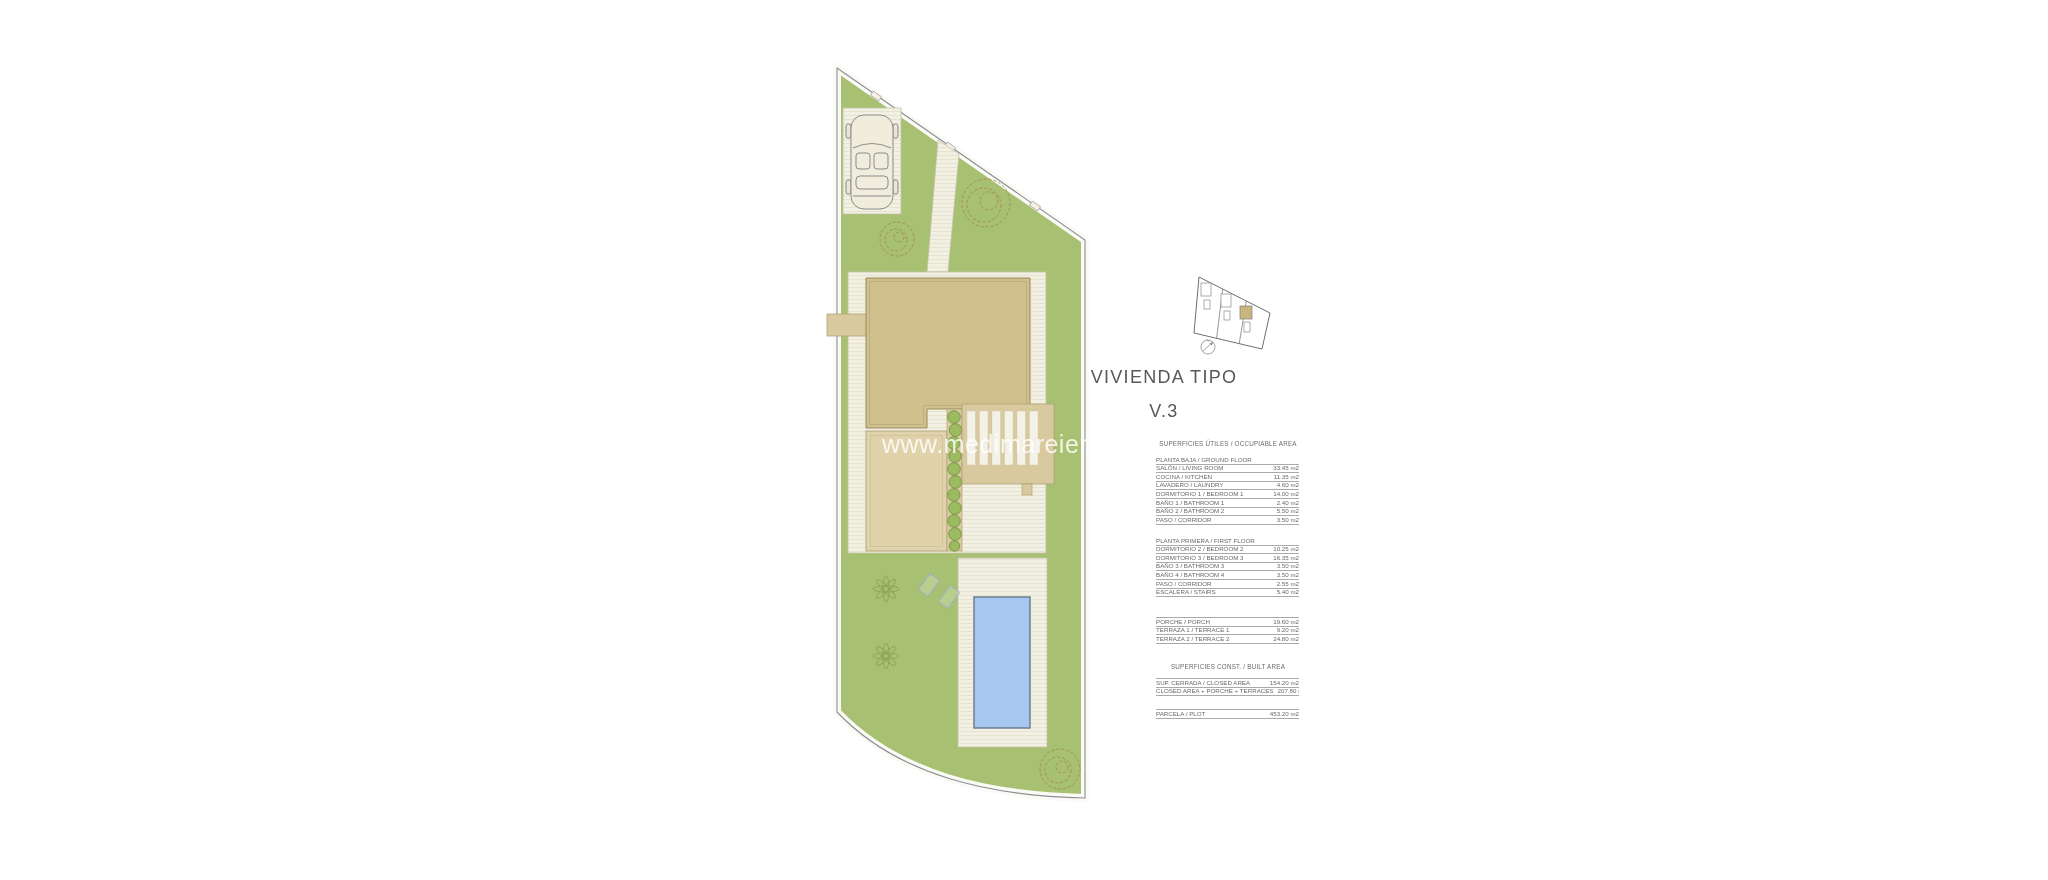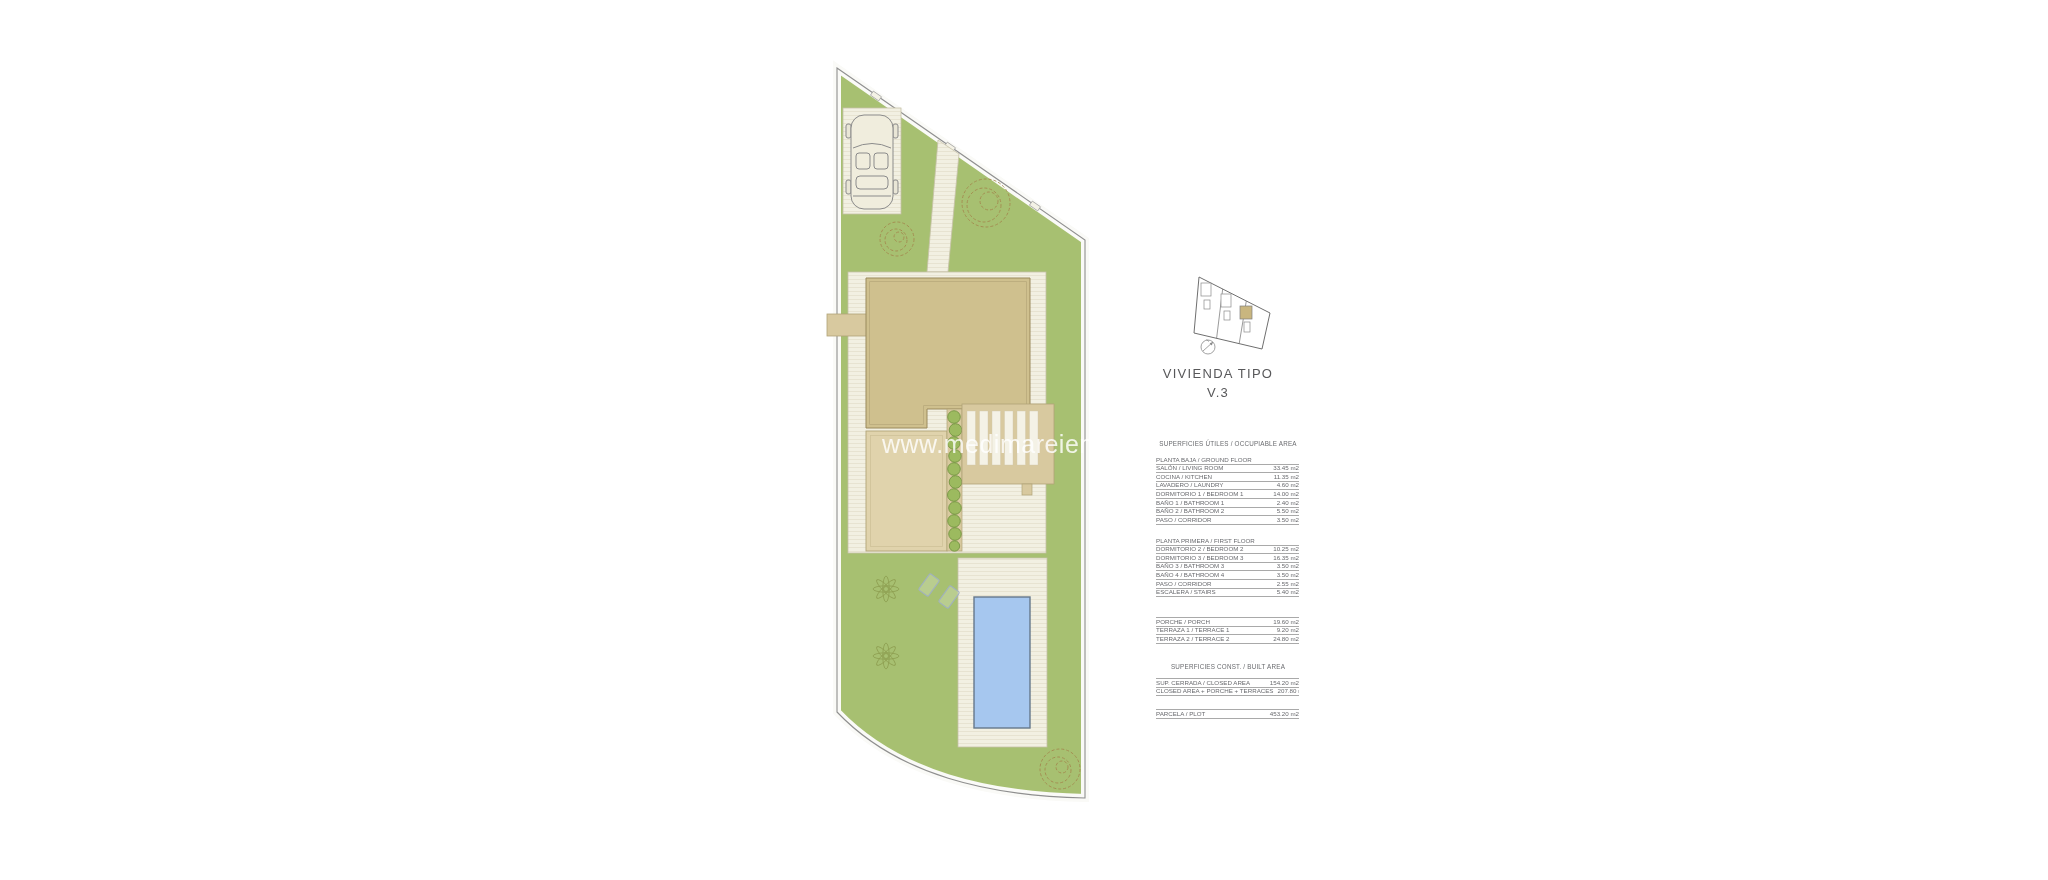--- a/index.html
+++ b/index.html
@@ -9,23 +9,23 @@
   .plan-wrap{position:absolute;left:826px;top:58px;width:263px;height:754px;overflow:hidden;}
   .plan-wrap svg{position:absolute;left:0;top:0;}
   .watermark{
     position:absolute;left:56px;top:372px;
     font-size:25px;letter-spacing:.5px;white-space:nowrap;
     color:rgba(255,255,255,.82);
   }
 
   .keymap{position:absolute;left:1186px;top:274px;}
 
-  .plan-title{position:absolute;left:1142px;top:366px;width:152px;text-align:center;
-    color:#58585a;font-size:13px;letter-spacing:1.3px;line-height:1.25;}
-  .plan-title .l2{margin-top:3px;}
+  .plan-title{position:absolute;left:1088px;top:366px;width:152px;text-align:center;
+    color:#58585a;font-size:18px;letter-spacing:1.3px;line-height:1.25;}
+  .plan-title .l2{margin-top:11px;}
 
   .heading{position:absolute;left:1148px;width:160px;text-align:center;
     font-size:6.3px;letter-spacing:.2px;color:#696a6e;white-space:nowrap;}
 
   .table{position:absolute;left:1156px;width:143px;}
   .table.topline{border-top:1px solid #a9a9a9;}
   .trow{display:flex;justify-content:space-between;align-items:flex-end;
     height:7.6px;line-height:8px;border-bottom:1px solid #a9a9a9;
     font-size:6.2px;color:#696a6e;white-space:nowrap;overflow:hidden;}
   .trow.thead{justify-content:flex-start;}

